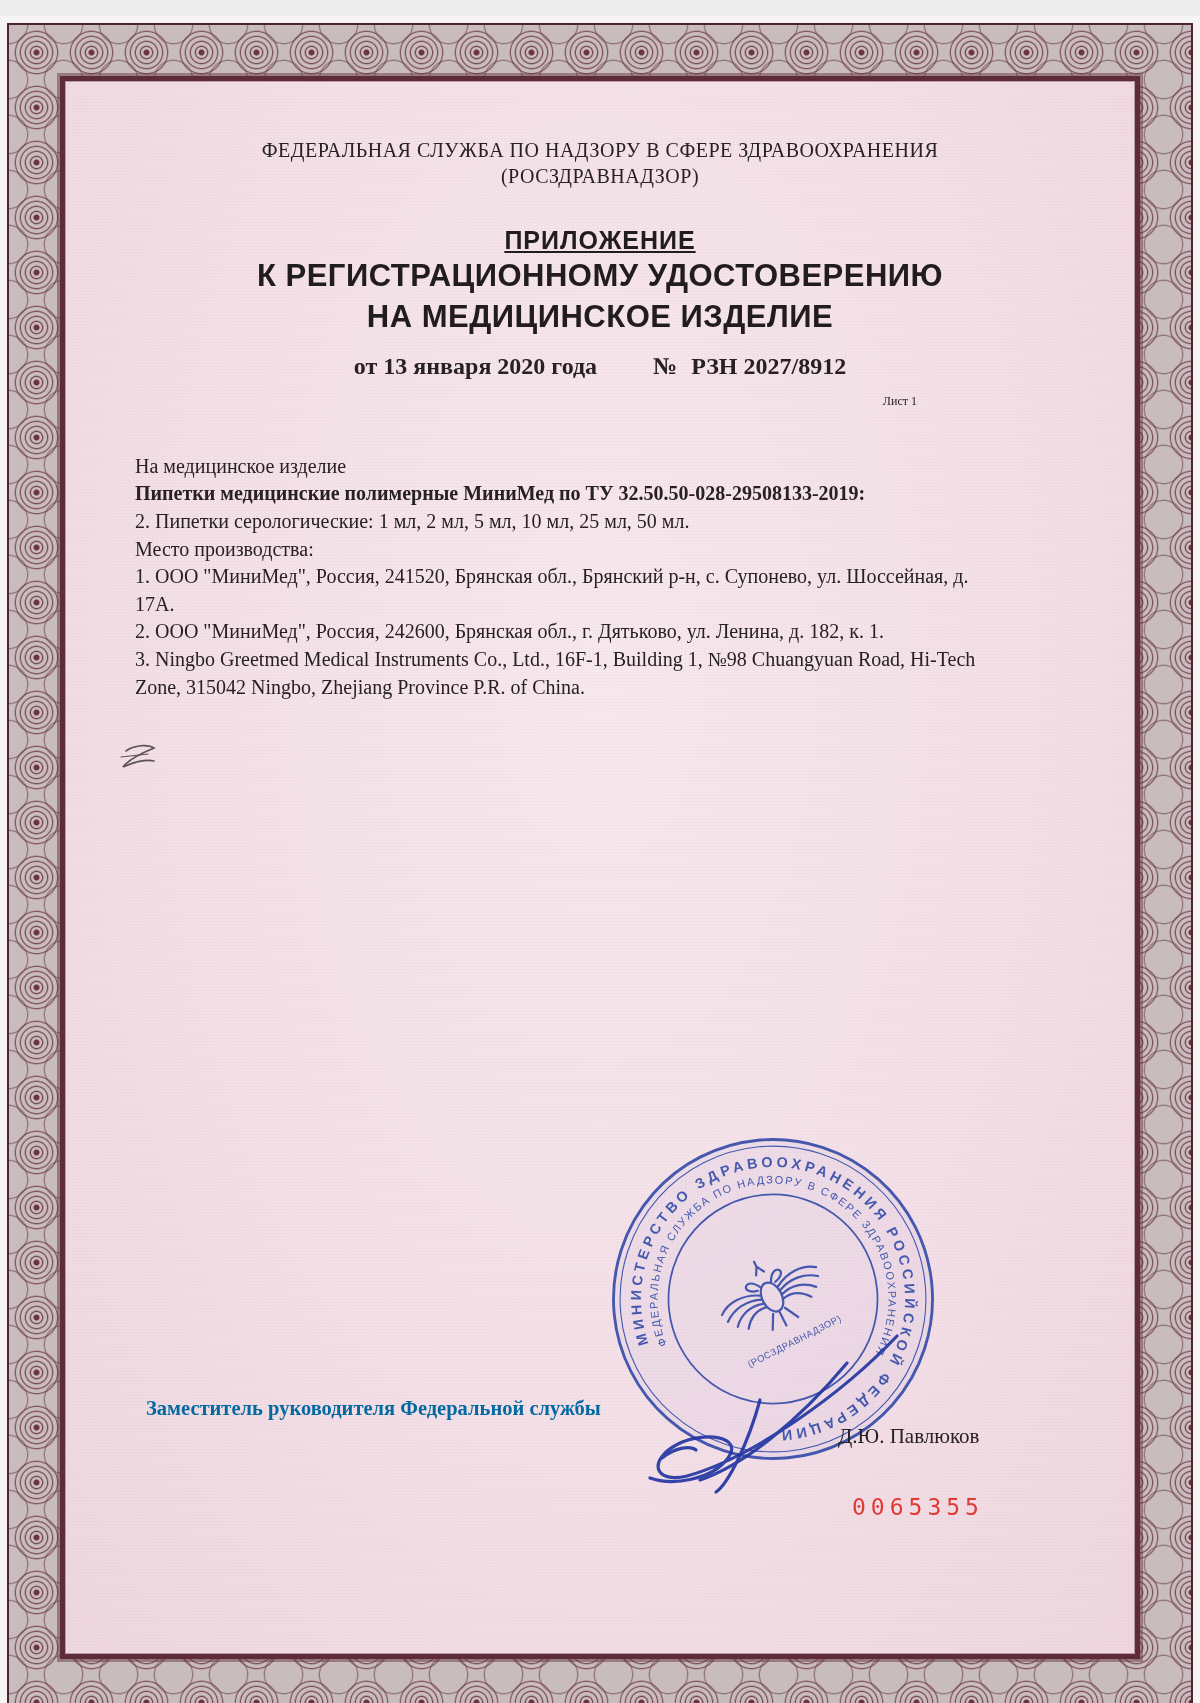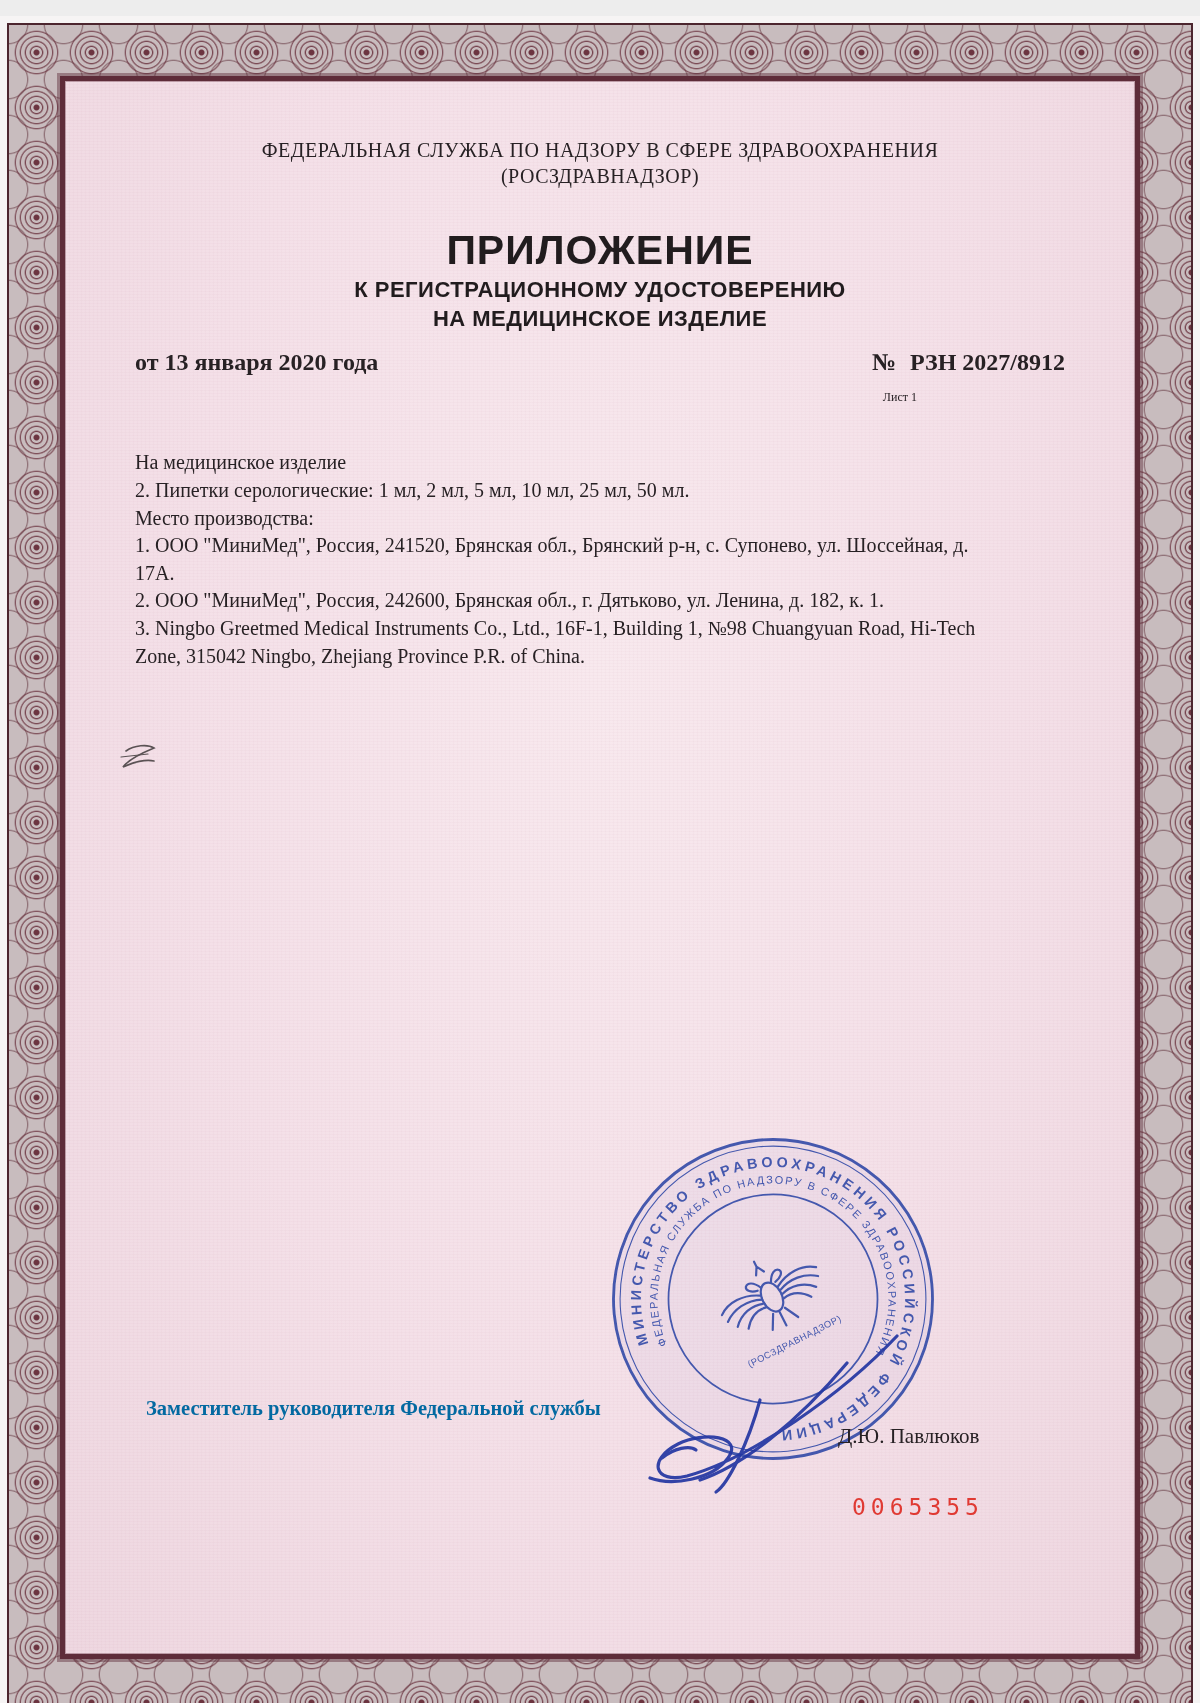--- a/index.html
+++ b/index.html
@@ -31,23 +31,23 @@
     background:
       repeating-linear-gradient(0deg, rgba(170,100,125,.03) 0 1px, rgba(0,0,0,0) 1px 3px),
       repeating-linear-gradient(90deg, rgba(170,100,125,.03) 0 1px, rgba(0,0,0,0) 1px 4px),
       radial-gradient(ellipse at 50% 38%, #f8e9ee 0%, #f4e0e8 55%, #eed7e0 100%);
   }
   .paper-inner { padding:56px 70px 0 70px; color:#272124; }
 
   .agency { text-align:center; font-size:20px; letter-spacing:.5px; line-height:1.3; }
   .title-block { margin-top:36px; text-align:center;
                  font-family:"Liberation Sans","DejaVu Sans",sans-serif; font-weight:bold; color:#211c1e; }
-  .title-1 { font-size:41px; letter-spacing:1px; line-height:1.25; }
-  .title-2, .title-3 { font-size:22px; letter-spacing:.5px; line-height:1.3; }
-  .date-row { margin-top:16px; display:flex; justify-content:space-between; gap:56px;
+  .title-1 { font-size:25px; letter-spacing:1px; line-height:1.25;text-decoration:underline; }
+  .title-2, .title-3 { font-size:31px; letter-spacing:.5px; line-height:1.3; }
+  .date-row { margin-top:16px; display:flex; justify-content:center; gap:56px;
               font-weight:bold; font-size:24px; }
   .num-pair { display:flex; gap:14px; }
   .sheet { margin-top:14px; text-align:right; padding-right:148px; font-size:12px; }
 
   .body-block { margin-top:44px; max-width:870px; font-size:20px; line-height:1.38; }
   .body-block p { margin:0; }
   .bold { font-weight:bold; }
 
   
   .footer-left { position:absolute; left:146px; top:1378px; font-weight:bold; font-size:20.5px; line-height:1.45; color:#0369a1; }
@@ -95,20 +95,21 @@
         <span class="num-pair">
           <span>№</span>
           <span>РЗН 2027/8912</span>
         </span>
       </div>
 
       <div class="sheet">Лист 1</div>
 
       <div class="body-block">
         <p>На медицинское изделие</p>
+        <p class="bold">Пипетки медицинские полимерные МиниМед по ТУ 32.50.50-028-29508133-2019:</p>
         <p>2. Пипетки серологические: 1 мл, 2 мл, 5 мл, 10 мл, 25 мл, 50 мл.</p>
         <p>Место производства:</p>
         <p>1. ООО "МиниМед", Россия, 241520, Брянская обл., Брянский р-н, с. Супонево, ул. Шоссейная, д. 17А.</p>
         <p>2. ООО "МиниМед", Россия, 242600, Брянская обл., г. Дятьково, ул. Ленина, д. 182, к. 1.</p>
         <p>3. Ningbo Greetmed Medical Instruments Co., Ltd., 16F-1, Building 1, №98 Chuangyuan Road, Hi-Tech Zone, 315042 Ningbo, Zhejiang Province P.R. of China.</p>
       </div>
 
     </div>
   </div>
 

